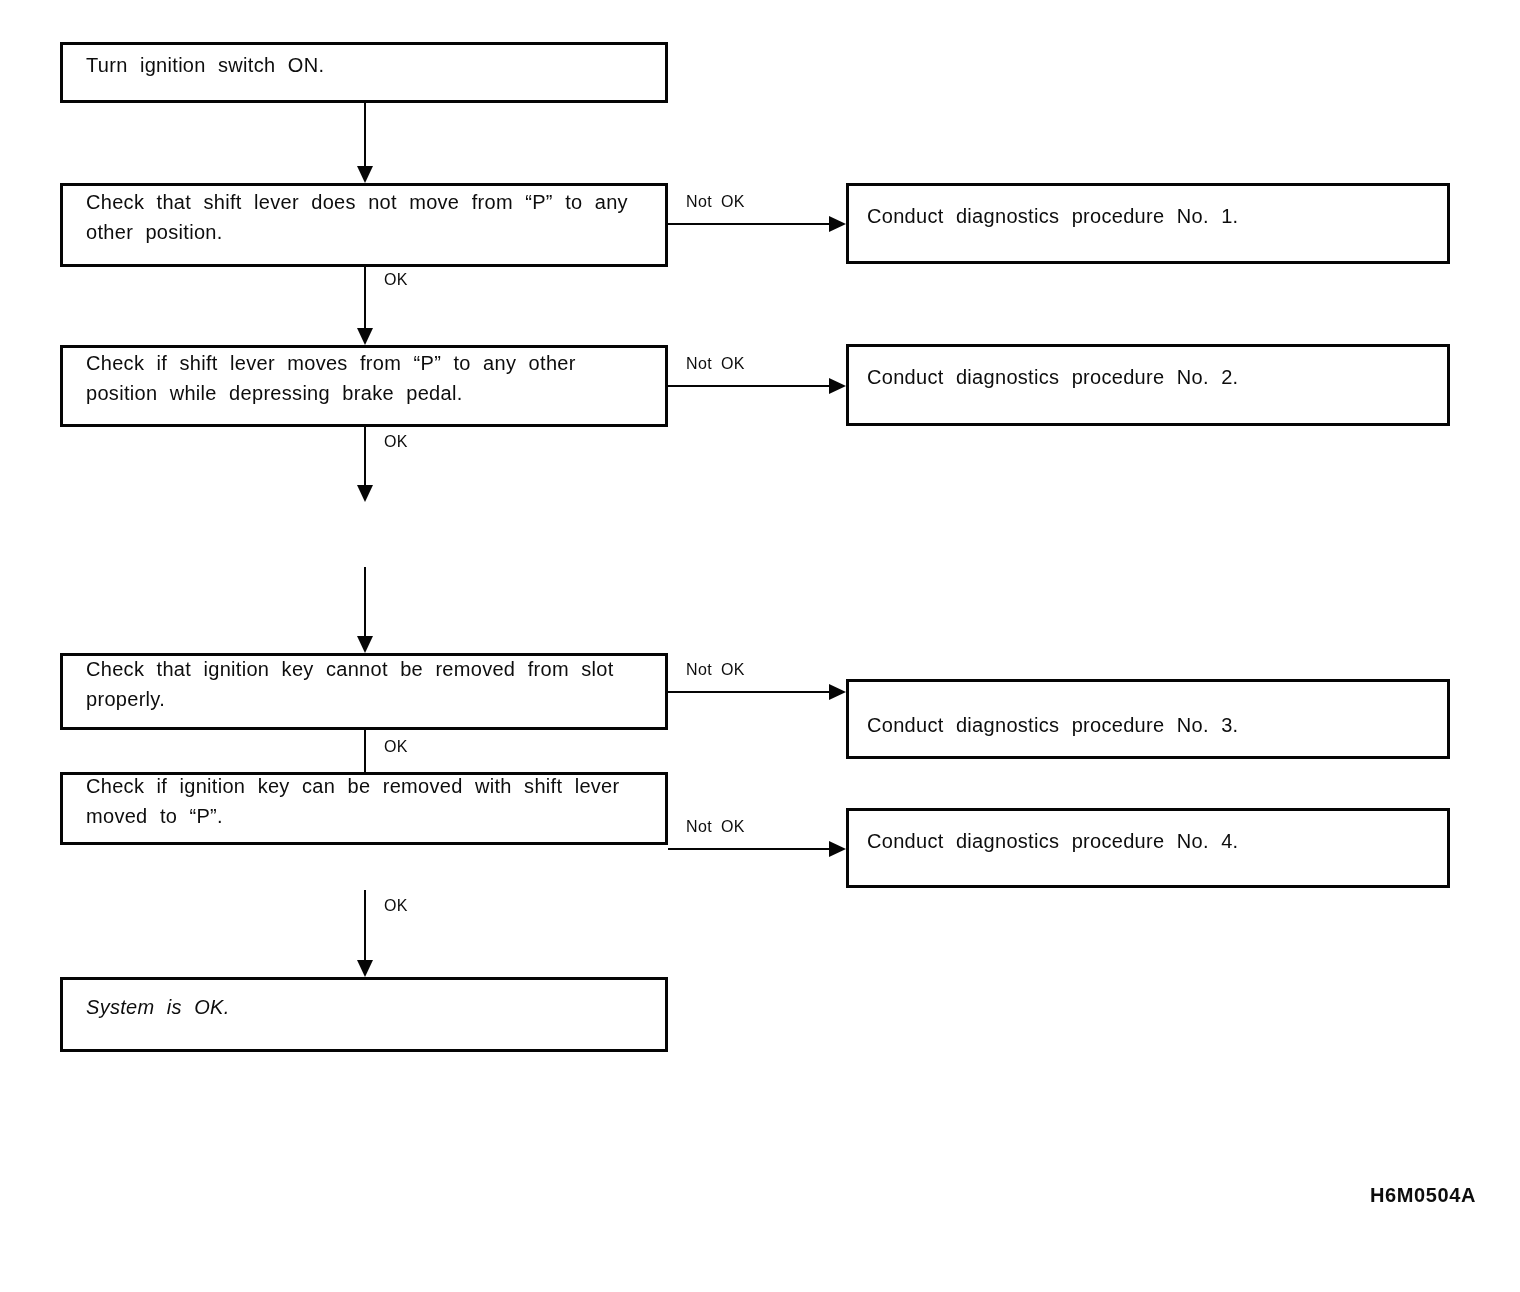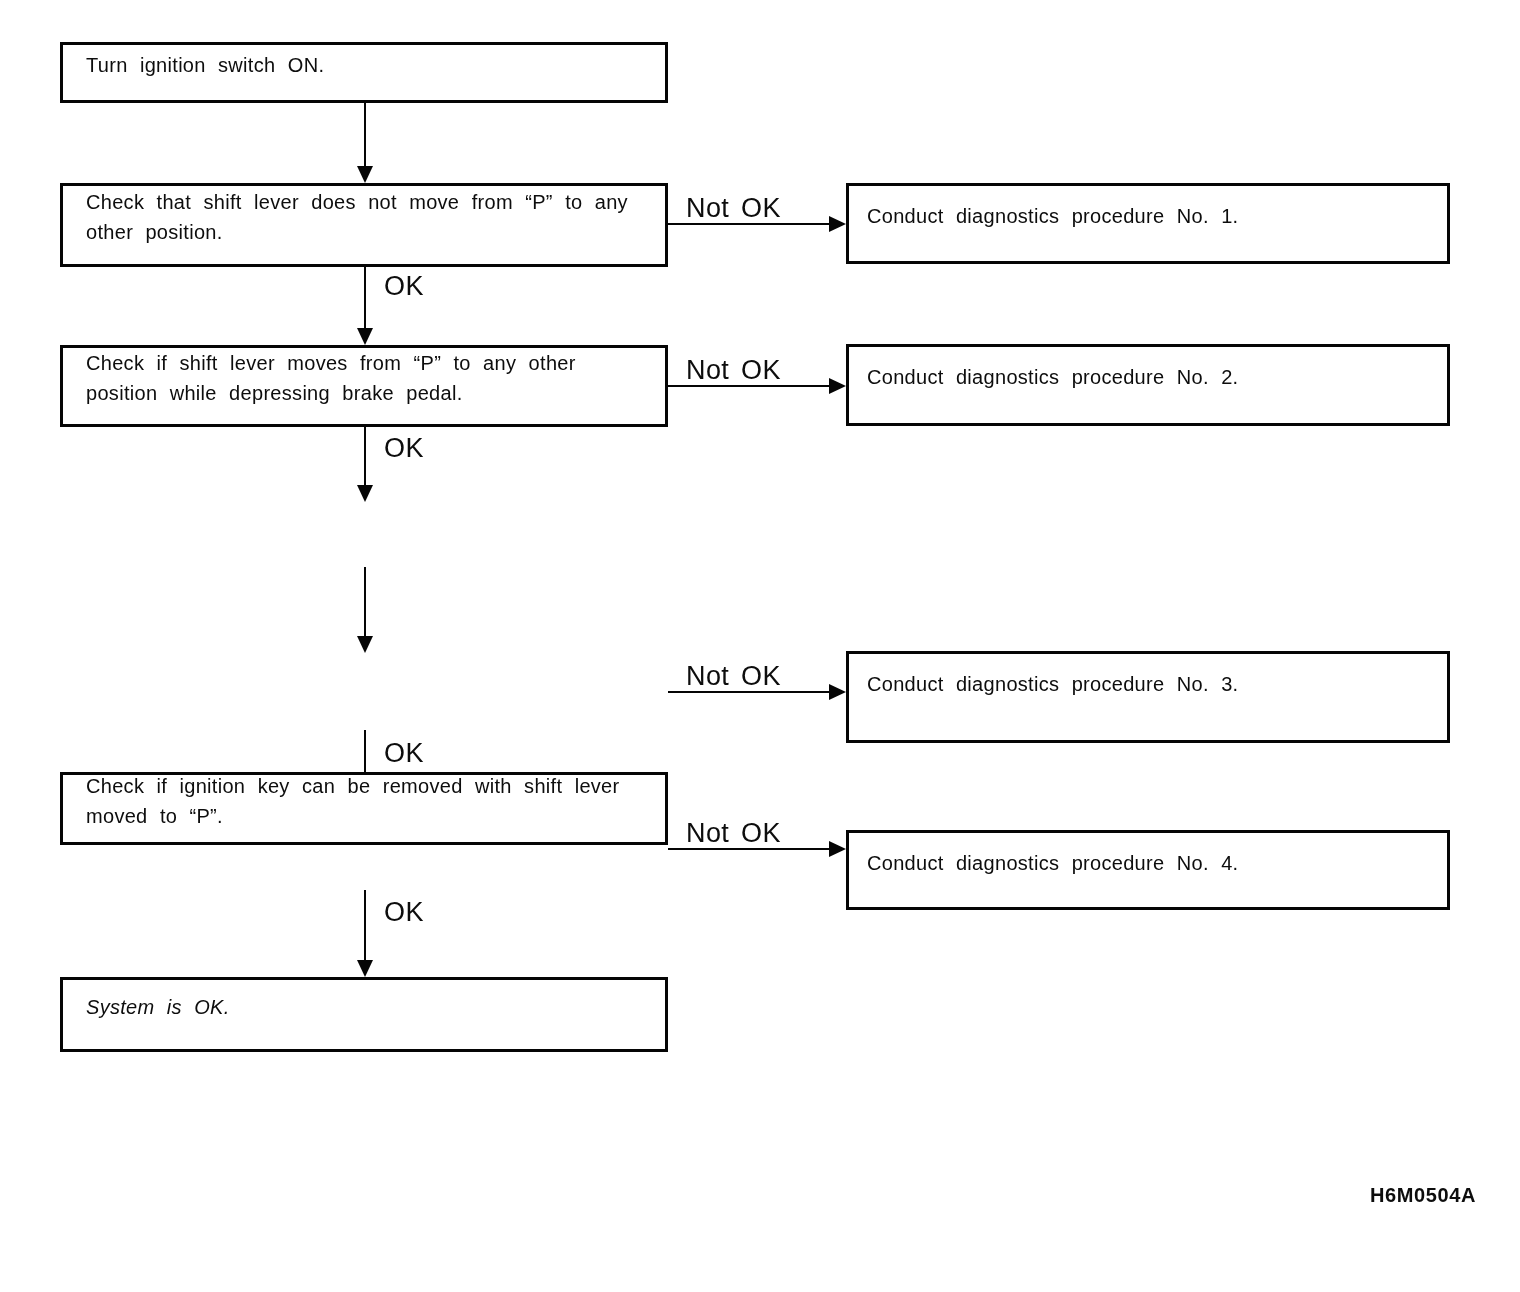--- a/index.html
+++ b/index.html
@@ -67,21 +67,21 @@
     left: 100%;
     top: 50%;
     transform: translateY(-50%);
     width: 0; height: 0;
     border-top: 8px solid transparent;
     border-bottom: 8px solid transparent;
     border-left: 17px solid #050505;
   }
   .flabel {
     position: absolute;
-    font-size: 27px;
+    font-size: 16px;
     letter-spacing: 0.4px;
     word-spacing: 4px;
     white-space: nowrap;
   }
   .figure-code {
     position: absolute;
     left: 1370px;
     top: 1184px;
     font-size: 20px;
     font-weight: bold;
@@ -123,39 +123,42 @@
   <div class="box right-col" style="top:344px; height:82px;">
     <span>Conduct diagnostics procedure No. 2.</span>
   </div>
 
   <div class="flabel" style="left:384px; top:433px;">OK</div>
   <div class="varrow" style="left:364px; top:427px; height:58px;"></div>
 
 
   <div class="varrow" style="left:364px; top:567px; height:69px;"></div>
 
+  <div class="box left-col" style="top:653px; height:77px;">
+    <span>Check that ignition key cannot be removed from slot properly.</span>
+  </div>
 
   <div class="flabel" style="left:686px; top:661px;">Not OK</div>
   <div class="harrow" style="left:668px; top:691px; width:161px;"></div>
 
-  <div class="box right-col" style="top:651px; height:92px;">
+  <div class="box right-col" style="top:679px; height:80px;align-items:flex-end;">
     <span>Conduct diagnostics procedure No. 3.</span>
   </div>
 
   <div class="flabel" style="left:384px; top:738px;">OK</div>
   <div class="varrow" style="left:364px; top:730px; height:61px;"></div>
 
   <div class="box left-col" style="top:772px; height:73px;align-items:center;">
     <span>Check if ignition key can be removed with shift lever moved to “P”.</span>
   </div>
 
   <div class="flabel" style="left:686px; top:818px;">Not OK</div>
   <div class="harrow" style="left:668px; top:848px; width:161px;"></div>
 
-  <div class="box right-col" style="top:808px; height:80px;margin-top:22px;">
+  <div class="box right-col" style="top:808px; height:80px;">
     <span>Conduct diagnostics procedure No. 4.</span>
   </div>
 
   <div class="flabel" style="left:384px; top:897px;">OK</div>
   <div class="varrow" style="left:364px; top:890px; height:70px;"></div>
 
   <div class="box left-col" style="top:977px; height:75px;font-style:italic;">
     <span>System is OK.</span>
   </div>
 

